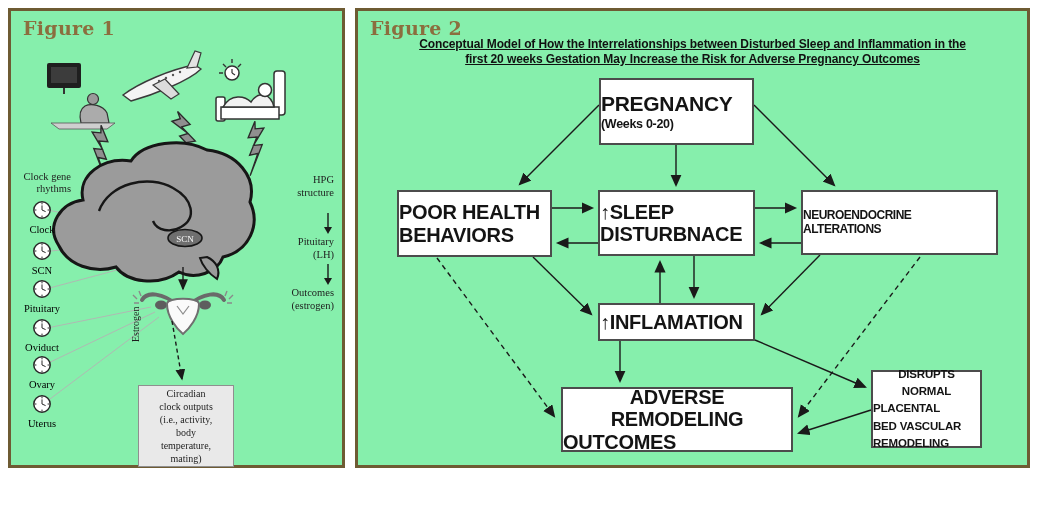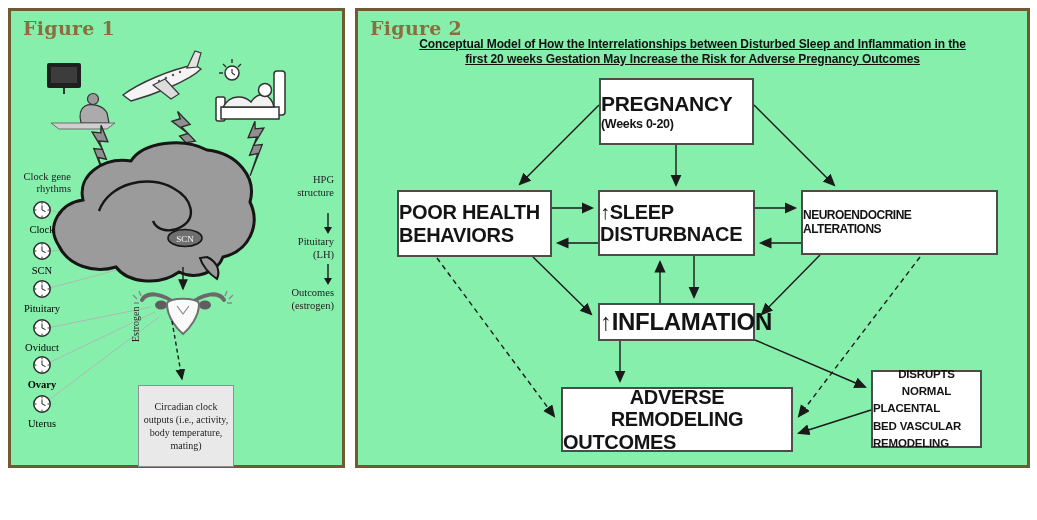--- a/index.html
+++ b/index.html
@@ -15,35 +15,35 @@
   .f1-text{font-family:"Liberation Serif",serif;color:#1d1d1d;}
   .left-col-header{position:absolute;left:2px;top:160px;width:58px;text-align:right;
                    font-size:10.5px;line-height:1.15;}
   .clock-item{position:absolute;left:2px;width:58px;text-align:center;}
   .clock-item .lbl{font-size:10.5px;line-height:1;margin-top:1px;display:block;font-family:"Liberation Serif",serif;}
   .right-col{position:absolute;left:237px;top:162px;width:86px;text-align:right;font-size:10.5px;line-height:1.25;}
   .right-col .step{margin:0;}
   .right-col .dn{display:block;height:24px;}
   .circ-box{position:absolute;left:127px;top:374px;width:96px;height:82px;background:#e9e9e9;
             border:1px solid #8f8f8f;box-sizing:border-box;display:flex;align-items:center;justify-content:center;
-            text-align:center;font-family:"Liberation Serif",serif;font-size:10px;line-height:1.3;padding:4px;color:#1d1d1d;}
+            text-align:center;font-family:"Liberation Serif",serif;font-size:10px;line-height:1.3;padding:16px;color:#1d1d1d;}
   
   .f2-title{position:absolute;left:0;right:0;top:26px;text-align:center;font-size:12px;font-weight:bold;
             line-height:1.25;color:#111;letter-spacing:-0.1px;text-decoration:underline;}
   .fbox{position:absolute;background:#fff;border:2px solid #4c4c4c;box-sizing:border-box;z-index:2;
         display:flex;flex-direction:column;align-items:flex-start;justify-content:center;text-align:center;
         color:#141414;font-weight:bold;letter-spacing:-0.3px;}
   .fbox .l{line-height:1.12;}
   .bx-pregnancy{left:241px;top:67px;width:155px;height:67px;}
   .bx-pregnancy .t{font-size:21px;line-height:1.1;}
   .bx-pregnancy .s{font-size:12.5px;font-weight:600;margin-top:2px;}
   .bx-poor{left:39px;top:179px;width:155px;height:67px;font-size:20px;}
   .bx-sleep{left:240px;top:179px;width:157px;height:66px;font-size:20px;}
   .bx-neuro{left:443px;top:179px;width:197px;height:65px;font-size:12px;letter-spacing:-0.5px;}
-  .bx-inflam{left:240px;top:292px;width:157px;height:38px;font-size:24px;}
+  .bx-inflam{left:240px;top:292px;width:157px;height:38px;font-size:20px;}
   .bx-adverse{left:203px;top:376px;width:232px;height:65px;font-size:20px;}
   .bx-disrupts{left:513px;top:347px;width:111px;height:78px;font-size:11.5px;letter-spacing:-0.2px;margin-top:12px;}
   .bx-disrupts .l{line-height:1.5;}
   .arrows{position:absolute;left:0;top:0;z-index:1;}
 </style>
 </head>
 <body>
 
 <div class="stage">
 
@@ -194,21 +194,21 @@
               <line x1="10" y1="15.6" x2="10" y2="17.4"></line>
               <line x1="2.6" y1="10" x2="4.4" y2="10"></line>
               <line x1="15.6" y1="10" x2="17.4" y2="10"></line>
               <line x1="10" y1="10" x2="10" y2="5.4"></line>
               <line x1="10" y1="10" x2="13.6" y2="11.6"></line>
             </g>
           </svg>
           <span class="lbl">Oviduct</span>
         </div>
 
-        <div class="clock-item" style="top: 344px; font-weight: bold;">
+        <div class="clock-item" style="top: 344px;">
           <svg width="20" height="20" viewBox="0 0 20 20">
             <circle cx="10" cy="10" r="8.2" fill="#fff" stroke="#2a2a2a" stroke-width="1.5"></circle>
             <g stroke="#2a2a2a" stroke-width="1">
               <line x1="10" y1="2.6" x2="10" y2="4.4"></line>
               <line x1="10" y1="15.6" x2="10" y2="17.4"></line>
               <line x1="2.6" y1="10" x2="4.4" y2="10"></line>
               <line x1="15.6" y1="10" x2="17.4" y2="10"></line>
               <line x1="10" y1="10" x2="10" y2="5.4"></line>
               <line x1="10" y1="10" x2="13.6" y2="11.6"></line>
             </g>

